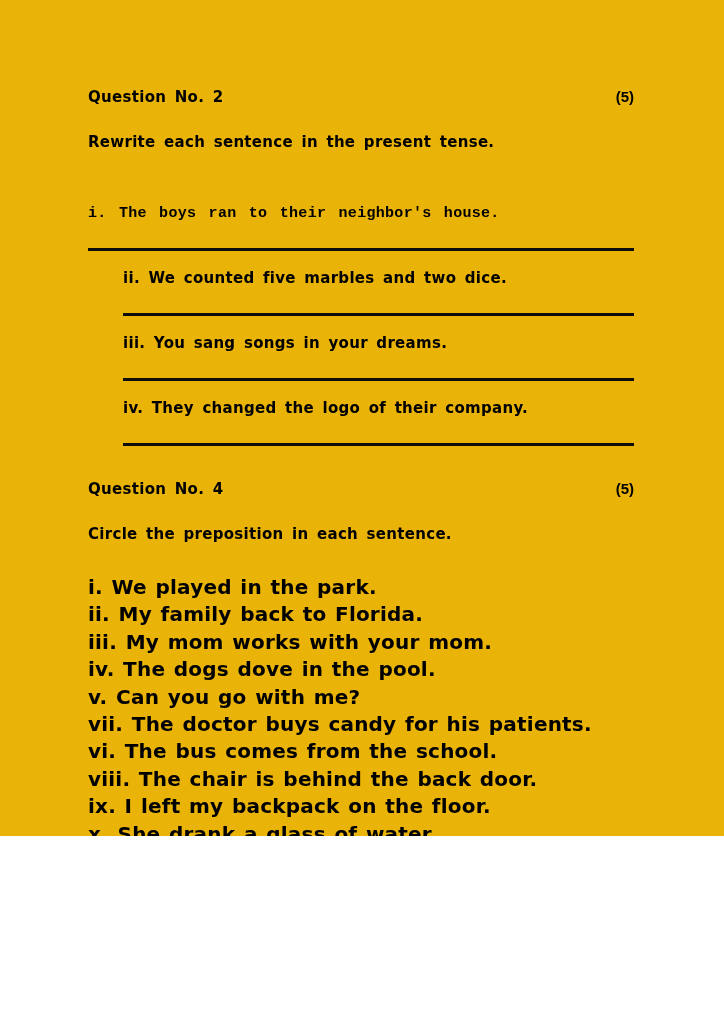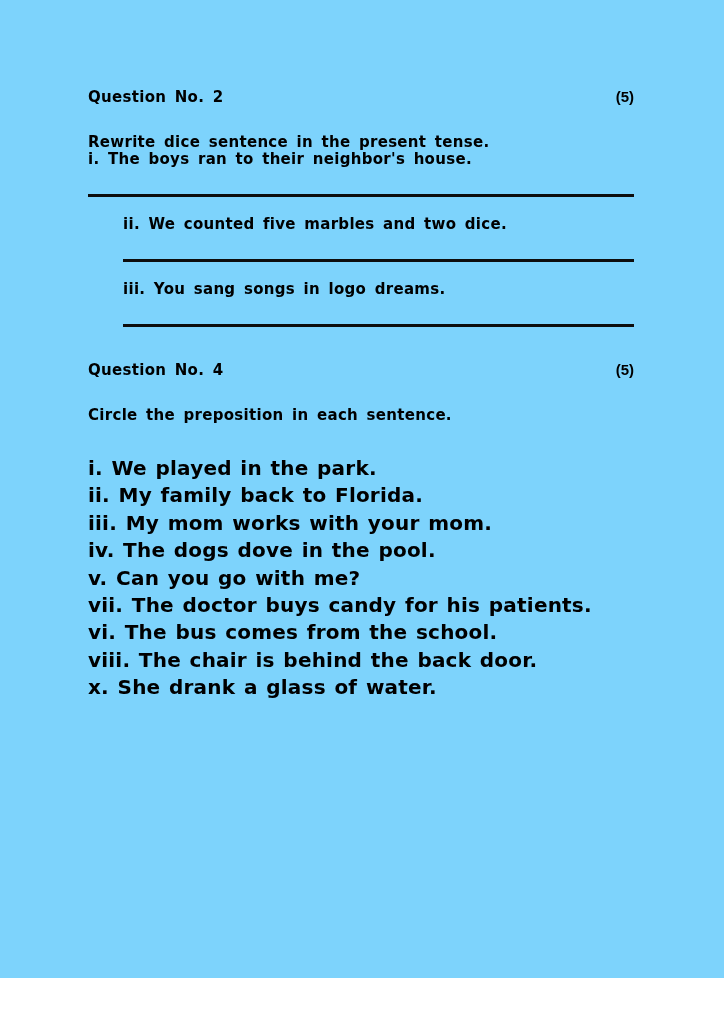--- a/index.html
+++ b/index.html
@@ -3,22 +3,22 @@
 <meta charset="utf-8">
 <style>
   html, body {
     margin: 0;
     padding: 0;
     background: #ffffff;
   }
   .page {
     position: relative;
     width: 724px;
-    height: 978px;
-    background: #7dd3fc;
+    height: 836px;
+    background: #eab308;
     font-family: "DejaVu Sans", sans-serif;
     color: #000000;
     overflow: hidden;
   }
   .content {
     position: absolute;
     left: 88px;
     right: 90px;
     top: 88px;
   }
@@ -49,20 +49,22 @@
     line-height: 17px;
   }
   .rw-item-text {
     font-size: 15px;
     font-weight: bold;
     letter-spacing: 0.3px;
     word-spacing: 3px;
     line-height: 17px;
   }
   .rw-first {
+    margin-top: 54px;
+    font-family: Liberation Mono, monospace;
   }
   .rw-next {
     margin-top: 19px;
     margin-left: 35px;
   }
   .answer-line {
     margin-top: 26px;
     height: 0;
     border-top: 3px solid #0d0d0d;
   }
@@ -85,50 +87,55 @@
 <body>
 
 <div class="page">
   <div class="content">
 
     <div class="q-section">
       <div class="q-header">
         <span class="q-title">Question No. 2</span>
         <span class="q-marks">(5)</span>
       </div>
-      <div class="instruction">Rewrite dice sentence in the present tense.</div>
+      <div class="instruction">Rewrite each sentence in the present tense.</div>
 
       <div class="rw-item rw-first">
         <div class="rw-item-text">i. The boys ran to their neighbor's house.</div>
         <div class="answer-line"></div>
       </div>
       <div class="rw-item rw-next">
         <div class="rw-item-text">ii. We counted five marbles and two dice.</div>
         <div class="answer-line"></div>
       </div>
       <div class="rw-item rw-next">
-        <div class="rw-item-text">iii. You sang songs in logo dreams.</div>
+        <div class="rw-item-text">iii. You sang songs in your dreams.</div>
+        <div class="answer-line"></div>
+      </div>
+      <div class="rw-item rw-next">
+        <div class="rw-item-text">iv. They changed the logo of their company.</div>
         <div class="answer-line"></div>
       </div>
     </div>
 
     <div class="q-section q3-section">
       <div class="q-header">
         <span class="q-title">Question No. 4</span>
         <span class="q-marks">(5)</span>
       </div>
       <div class="instruction">Circle the preposition in each sentence.</div>
 
       <div class="prep-list">
         <div class="prep-item">i. We played in the park.</div>
         <div class="prep-item">ii. My family back to Florida.</div>
         <div class="prep-item">iii. My mom works with your mom.</div>
         <div class="prep-item">iv. The dogs dove in the pool.</div>
         <div class="prep-item">v. Can you go with me?</div>
         <div class="prep-item">vii. The doctor buys candy for his patients.</div>
         <div class="prep-item">vi. The bus comes from the school.</div>
         <div class="prep-item">viii. The chair is behind the back door.</div>
+        <div class="prep-item">ix. I left my backpack on the floor.</div>
         <div class="prep-item">x. She drank a glass of water.</div>
       </div>
     </div>
 
   </div>
 </div>
 
 </body></html>

